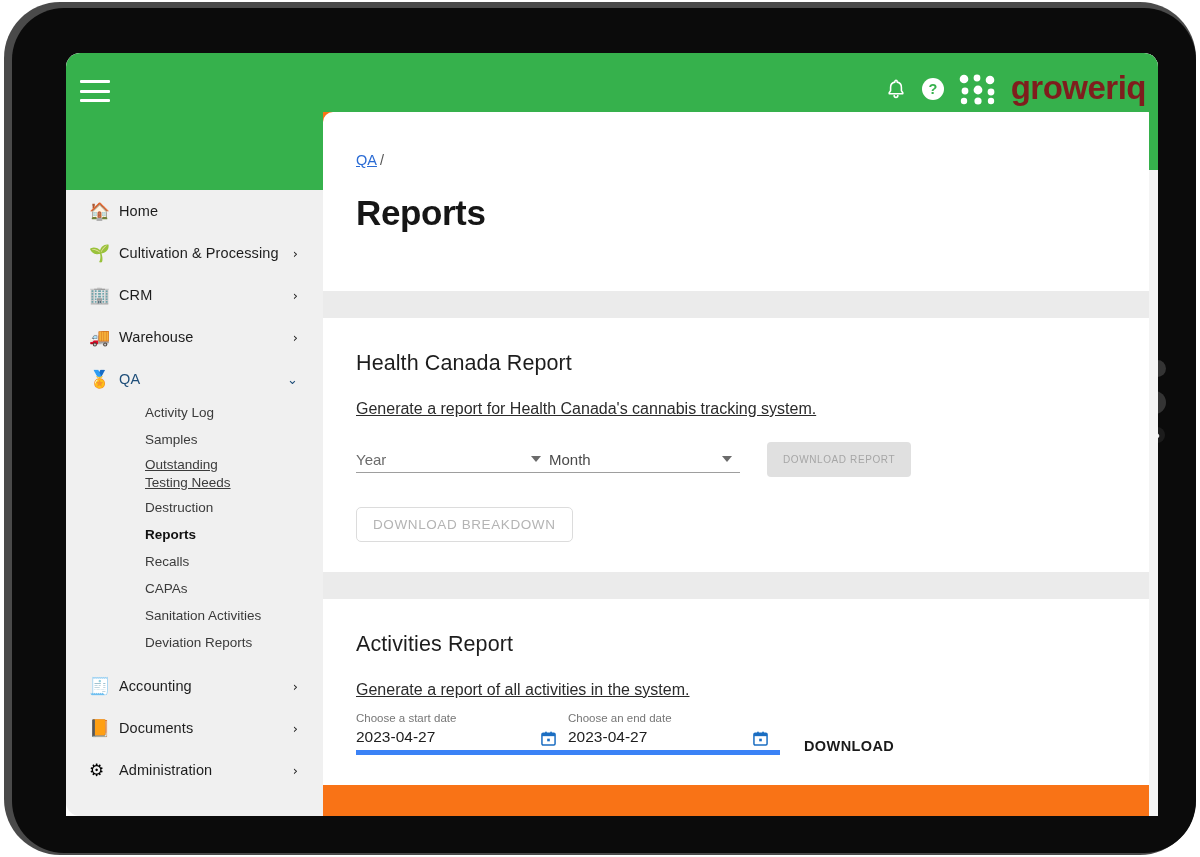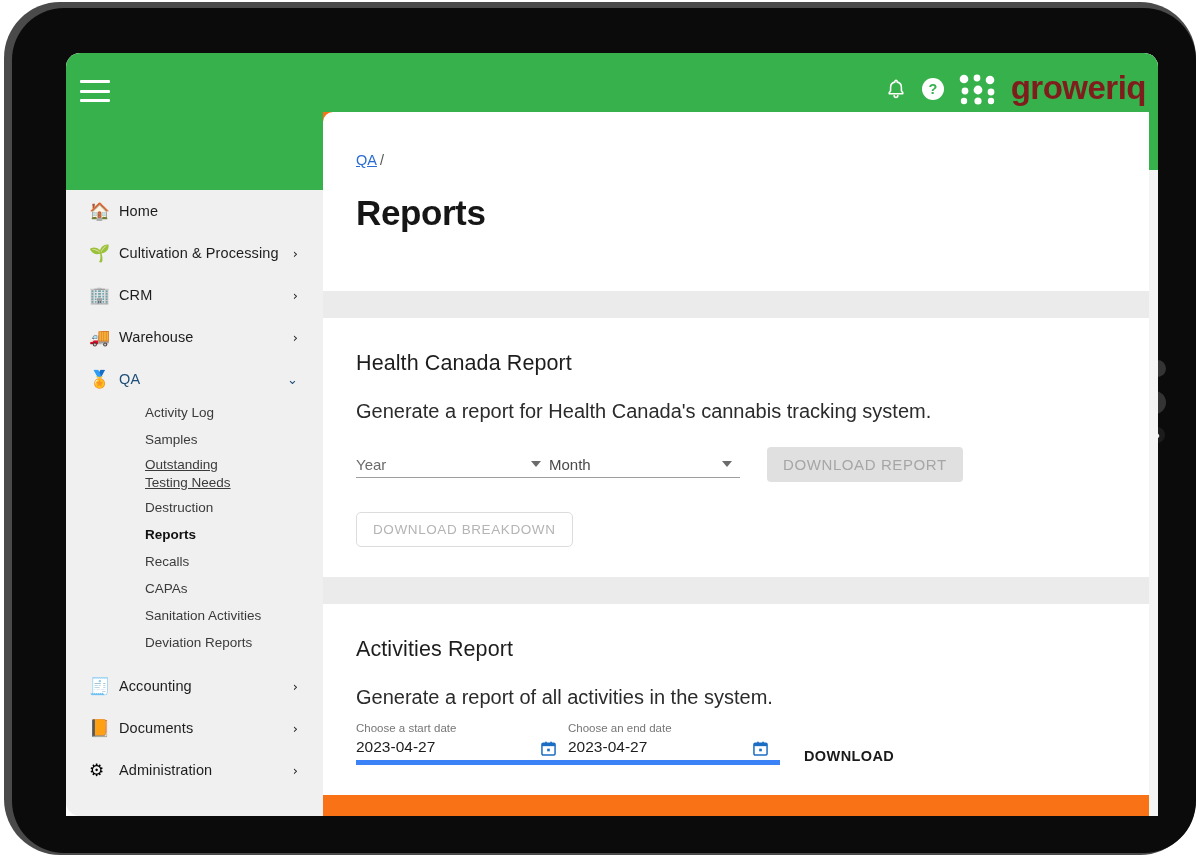--- a/index.html
+++ b/index.html
@@ -140,21 +140,21 @@
   }
   .gap { height: 27px; background: #ebebeb; }
 
   .card.section { padding: 33px 33px 30px 33px; position: relative; }
   .sec-title {
     font-size: 21.5px; font-weight: 400; color: #1d1d1d;
     letter-spacing: 0.1px;
   }
   .sec-desc {
     margin-top: 24px;
-    font-size: 20px; color: #2b2b2b;
+    font-size: 16px; color: #2b2b2b; text-decoration: underline;
   }
 
   
   .select-row { margin-top: 24px; display: flex; align-items: center; }
   .selects {
     position: relative; width: 384px;
     border-bottom: 1px solid #9e9e9e;
     display: flex;
   }
   .sel {
@@ -171,21 +171,21 @@
     border-right: 5px solid transparent;
     border-top: 6px solid #6b6b6b;
   }
   .sel.month .sel-text { color: #4a4a4a; }
 
   .btn-disabled {
     margin-left: 27px;
     background: #e0e0e0; color: #a6a6a6;
     border: none; border-radius: 4px;
     height: 35px; padding: 9px 16px;
-    font-size: 15px; letter-spacing: 0.6px;
+    font-size: 10px; letter-spacing: 0.6px;
     font-family: "Liberation Sans", sans-serif;
     cursor: default;
   }
   .btn-outline {
     margin-top: 30px;
     background: #ffffff; color: #b4b4b4;
     border: 1px solid #dcdcdc; border-radius: 5px;
     height: 35px; padding: 0 16px;
     font-size: 13.5px; letter-spacing: 0.6px;
     font-family: "Liberation Sans", sans-serif;

